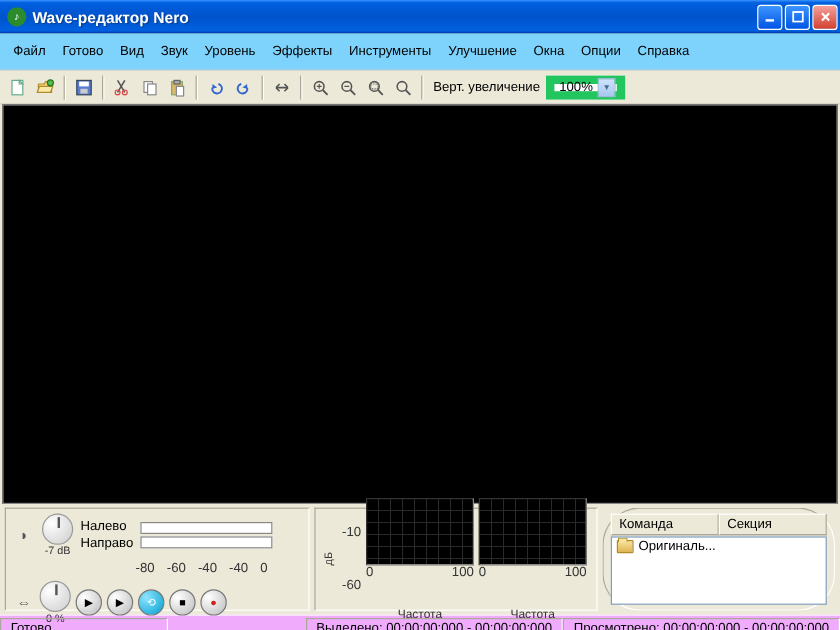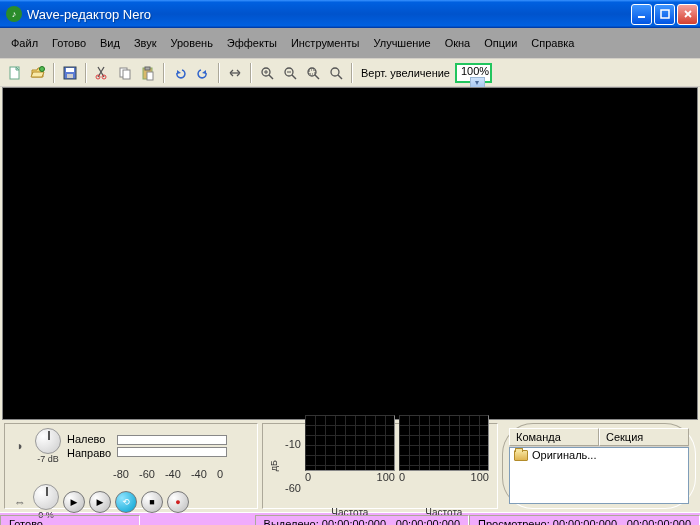--- a/index.html
+++ b/index.html
@@ -1,30 +1,30 @@
 <!DOCTYPE html>
 <html><head>
 <meta charset="utf-8">
 <style>
   * { box-sizing: border-box; margin: 0; padding: 0; font-family: Tahoma, sans-serif; font-size: 11px; }
   body { width: 700px; height: 525px; background: #ece9d8; overflow: hidden; }
   .titlebar { height: 28px; background: linear-gradient(to bottom, #3a93ff 0%, #0060e0 8%, #0053cc 50%, #0060e0 92%, #003399 100%); display: flex; align-items: center; padding: 0 2px 0 6px; color: #fff; }
   .titlebar-icon { width: 16px; height: 16px; background: #2a8c2a; border-radius: 50%; margin-right: 5px; display: flex; align-items: center; justify-content: center; font-size: 9px; }
-  .titlebar-text { flex: 1; font-weight: normal; font-size: 13px; text-shadow: 1px 1px 1px rgba(0,0,0,.3); }
+  .titlebar-text { flex: 1; font-weight: bold; font-size: 13px; text-shadow: 1px 1px 1px rgba(0,0,0,.3); }
   .winbtns { display: flex; gap: 2px; }
   .winbtn { width: 21px; height: 21px; border-radius: 3px; border: 1px solid #fff; display: flex; align-items: center; justify-content: center; color: #fff; font-weight: bold; font-size: 11px; cursor: pointer; }
   .winbtn.min, .winbtn.max { background: linear-gradient(to bottom, #3d95ff, #0054e3); }
   .winbtn.close { background: linear-gradient(to bottom, #f4a09b, #d4402f); }
-  .menubar { height: 22px; background: #a3a3a3; display: flex; align-items: center; padding: 15px 4px; border-bottom: 1px solid #d4d0c8; }
+  .menubar { height: 22px; background: #7dd3fc; display: flex; align-items: center; padding: 15px 4px; border-bottom: 1px solid #d4d0c8; }
   .menuitem { padding: 3px 7px; cursor: pointer; }
   .toolbar { height: 28px; background: #ece9d8; display: flex; align-items: center; padding: 2px 4px; border-bottom: 1px solid #d4d0c8; gap: 1px; }
   .tbtn { width: 22px; height: 22px; display: flex; align-items: center; justify-content: center; cursor: pointer; border: 1px solid transparent; border-radius: 2px; }
   .tsep { width: 2px; height: 20px; border-left: 1px solid #aca899; border-right: 1px solid #fff; margin: 0 3px; }
   .zoom-label { margin-left: 4px; margin-right: 4px; }
-  .zoom-select { display: flex; align-items: center; border: 2px solid #22c55e; background: #fff; height: 20px; padding: 0 1px 0 4px; flex-direction: column; }
+  .zoom-select { display: flex; align-items: center; border: 7px solid #22c55e; background: #fff; height: 20px; padding: 0 1px 0 4px; }
   .zoom-select .arrow { width: 15px; height: 16px; background: linear-gradient(#cfe3fc,#a7c7ef); border: 1px solid #9db9d7; display: flex; align-items: center; justify-content: center; margin-left: 4px; font-size: 8px; color: #4b6b99; }
   .waveform { flex: 1; background: #000; margin: 0 2px; border: 1px solid #888; }
   .main { display: flex; flex-direction: column; height: calc(525px - 28px - 22px - 28px - 22px); }
   .bottom-panels { height: 92px; display: flex; gap: 4px; padding: 3px 4px; background: #ece9d8; }
   .panel { background: #ece9d8; border: 1px solid #fff; border-top-color: #aca899; border-left-color: #aca899; padding: 4px 6px; }
   .panel-left { width: 254px; display: flex; flex-direction: column; gap: 4px; }
   .vu-row { display: flex; align-items: center; gap: 6px; }
   .vu-icon { width: 18px; text-align: center; font-size: 12px; color: #555; }
   .knob { width: 26px; height: 26px; border-radius: 50%; background: radial-gradient(circle at 30% 30%, #fff, #ccc); border: 1px solid #999; position: relative; }
   .knob::after { content: ""; position: absolute; width: 2px; height: 9px; background: #555; top: 2px; left: 12px; }

